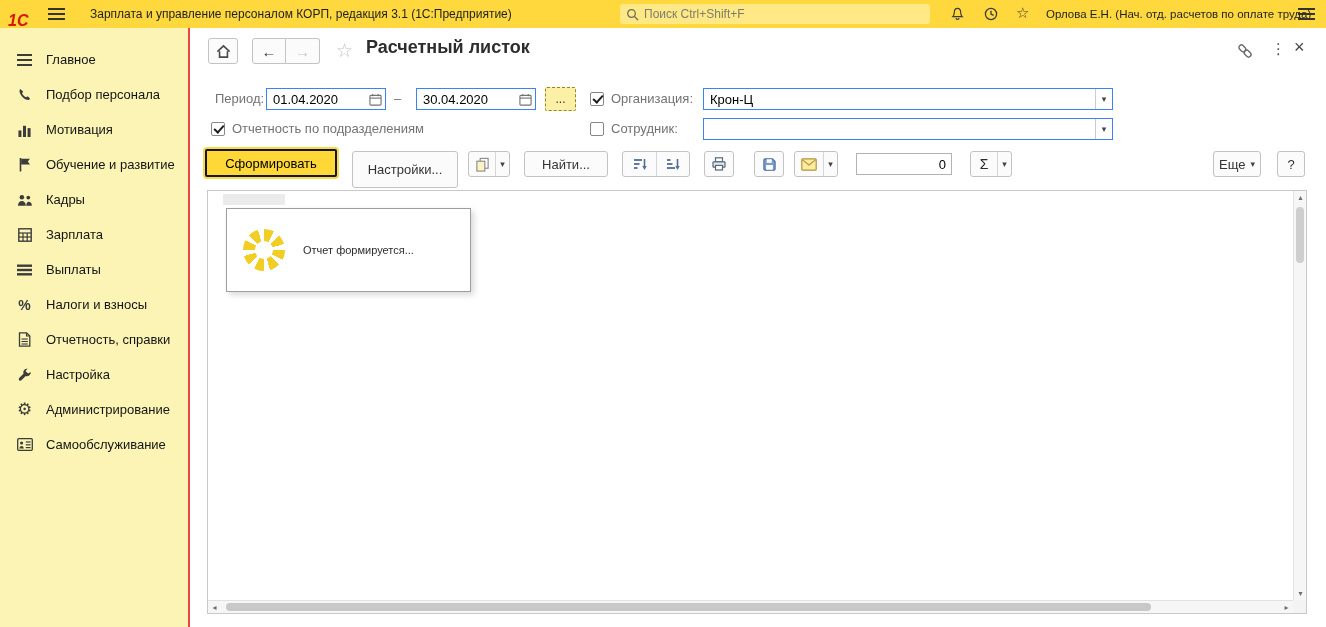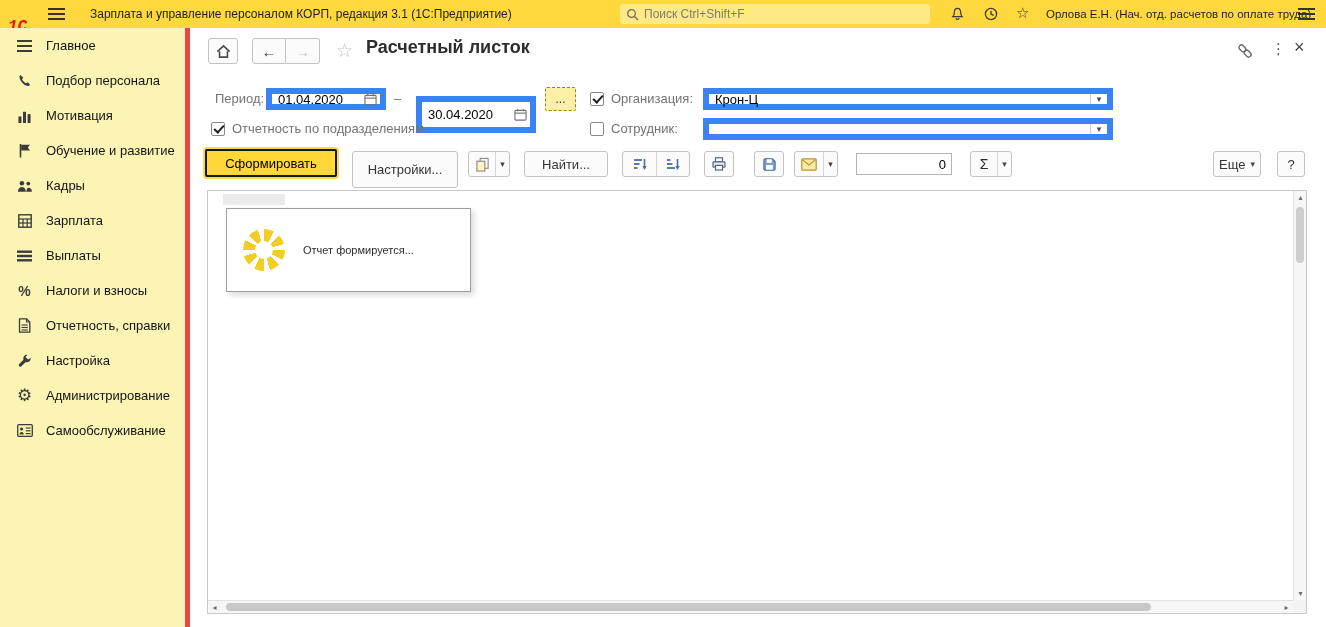--- a/index.html
+++ b/index.html
@@ -1,50 +1,50 @@
 <!DOCTYPE html>
 <html><head>
 <meta charset="utf-8">
 <style>
   *{box-sizing:border-box;margin:0;padding:0}
   body{font-family:"Liberation Sans","DejaVu Sans",sans-serif;font-size:13px;color:#222;background:#fff}
   .app{position:relative;width:1326px;height:627px;background:#fff;overflow:hidden}
 
   
   .topbar{position:absolute;left:0;top:0;width:100%;height:28px;background:#ffd83d}
-  .tb-logo{position:absolute;left:8px;top:18px;font-family:Liberation Mono, monospace;font-style:italic;font-weight:bold;font-size:16px;color:#d41900}
+  .tb-logo{position:absolute;left:8px;top:12px;font-family:Liberation Sans, sans-serif;font-style:italic;font-weight:bold;font-size:16px;color:#d41900}
   .tb-burger{position:absolute;top:7px;width:18px;height:14px}
   .tb-title{position:absolute;left:90px;top:7px;font-size:12px;color:#1f1f1f;white-space:nowrap}
   .tb-search{position:absolute;left:620px;top:4px;width:310px;height:20px;background:#ffe886;border-radius:3px;display:flex;align-items:center;padding:0 6px;gap:5px}
   .tb-search input{flex:1;border:none;background:transparent;outline:none;font-size:12px;color:#c2410c;font-family:inherit}
   .tb-search input::placeholder{color:#7d7d6a}
   .tb-ico{position:absolute;top:5px;width:18px;height:18px;display:flex;align-items:center;justify-content:center}
   .tb-star{position:absolute;top:4px;font-size:15px;color:#3a3a3a;line-height:18px}
   .tb-user{position:absolute;left:1046px;top:8px;font-size:11.5px;color:#1f1f1f;white-space:nowrap}
 
   
-  .sidebar{position:absolute;left:0;top:28px;width:190px;bottom:0;background:#fbf4b4;border-right:5px solid #ef4444;padding-top:0}
+  .sidebar{position:absolute;left:0;top:28px;width:190px;bottom:0;background:#fbf4b4;border-right:2px solid #ef4444;padding-top:14px}
   .side-item{height:35px;display:flex;align-items:center;padding-left:16px;gap:13px;cursor:default}
   .si-ico{width:17px;height:16px;display:flex;align-items:center;justify-content:center;color:#3c3c3c;flex:0 0 17px}
   .si-ico .glyph{font-size:15px;line-height:16px;color:#3c3c3c}
   .si-label{font-size:13px;color:#141414;white-space:nowrap}
 
   
   .main{position:absolute;left:190px;top:28px;right:0;bottom:0;background:#fff}
 
   .btn{position:absolute;display:flex;align-items:center;justify-content:center;background:#fbfbfb;border:1px solid #c3c3c3;border-radius:3px;color:#333;font-size:13px;cursor:default}
   .navgroup{position:absolute;display:flex}
   .navcell{width:34px;height:26px;border:1px solid #c3c3c3;background:#fbfbfb;display:flex;align-items:center;justify-content:center;font-size:15px}
   .navcell.first{border-radius:3px 0 0 3px}
   .navcell.last{border-radius:0 3px 3px 0;border-left:none}
   .page-title{position:absolute;left:176px;top:9px;font-size:18px;color:#2d2d2d;white-space:nowrap}
   .hdr-glyph{position:absolute;color:#555}
 
   .lbl{position:absolute;font-size:13px;color:#737373;line-height:22px;white-space:nowrap}
-  .box{position:absolute;background:#fff;border:6px solid #3b82f6;display:flex;align-items:center}
+  .box{position:absolute;background:#fff;border:1px solid #3b82f6;display:flex;align-items:center}
   .val{flex:1;padding:0 6px;font-size:13px;color:#000;white-space:nowrap;overflow:hidden}
   .calbtn{width:20px;align-self:stretch;display:flex;align-items:center;justify-content:center}
   .dd{width:17px;align-self:stretch;display:flex;align-items:center;justify-content:center;border-left:1px solid #cccccc;color:#444;font-size:9px}
   .chk{position:absolute;width:14px;height:14px;border:1px solid #878787;border-radius:2px;background:#fff}
   .chk.on::after{content:"";position:absolute;left:2px;top:2px;width:8px;height:4px;border-left:2px solid #1e1e1e;border-bottom:2px solid #1e1e1e;transform:rotate(-48deg)}
   .dots{position:absolute;width:31px;height:24px;background:#fcf0a6;border:1px dashed #96861e;border-radius:2px;display:flex;align-items:center;justify-content:center;font-size:12px;color:#333}
 
   .gen{background:#ffd838;border:2px solid #161616;box-shadow:0 0 0 2px #f8da4e;border-radius:2px;color:#000}
   .split{padding:0}
   .icon-part{flex:1;display:flex;align-items:center;justify-content:center}
@@ -271,21 +271,21 @@
       <span class="calbtn">
         <svg width="13" height="13" viewBox="0 0 14 14">
             <rect x="1" y="2.5" width="12" height="10.5" rx="1" fill="none" stroke="#737373" stroke-width="1.2"></rect>
             <line x1="1" y1="5.5" x2="13" y2="5.5" stroke="#737373" stroke-width="1.2"></line>
             <line x1="4" y1="1" x2="4" y2="3.5" stroke="#737373" stroke-width="1.2"></line>
             <line x1="10" y1="1" x2="10" y2="3.5" stroke="#737373" stroke-width="1.2"></line>
           </svg>
       </span>
     </div>
     <span class="lbl" style="left:204px;top:60px">–</span>
-    <div class="box" style="left:226px;top:68px;width:120px;height:37px">
+    <div class="box" style="left:226px;top:60px;width:120px;height:22px">
       <span class="val">30.04.2020</span>
       <span class="calbtn">
         <svg width="13" height="13" viewBox="0 0 14 14">
             <rect x="1" y="2.5" width="12" height="10.5" rx="1" fill="none" stroke="#737373" stroke-width="1.2"></rect>
             <line x1="1" y1="5.5" x2="13" y2="5.5" stroke="#737373" stroke-width="1.2"></line>
             <line x1="4" y1="1" x2="4" y2="3.5" stroke="#737373" stroke-width="1.2"></line>
             <line x1="10" y1="1" x2="10" y2="3.5" stroke="#737373" stroke-width="1.2"></line>
           </svg>
       </span>
     </div>

